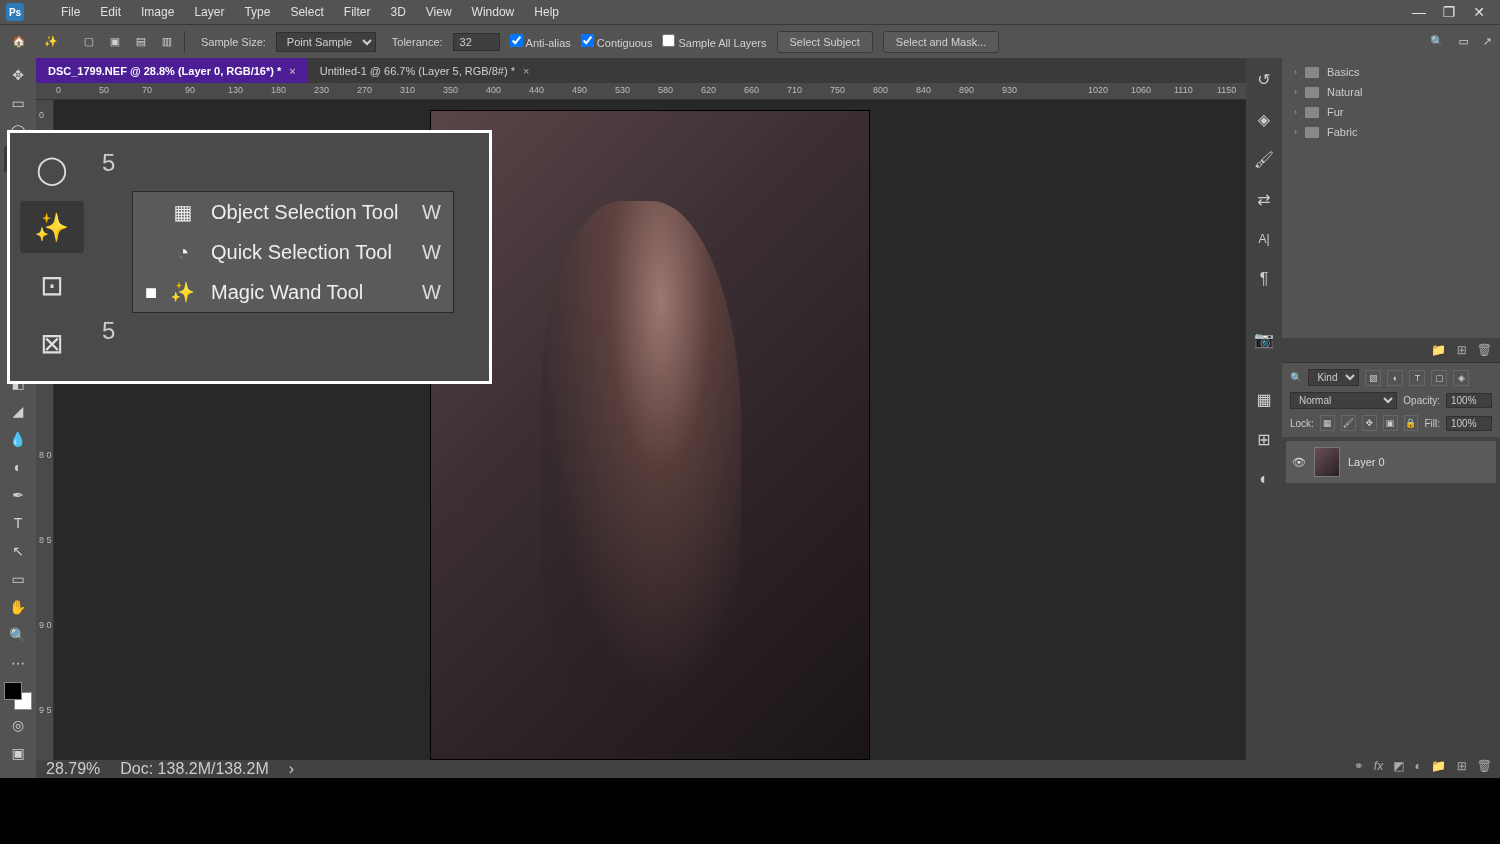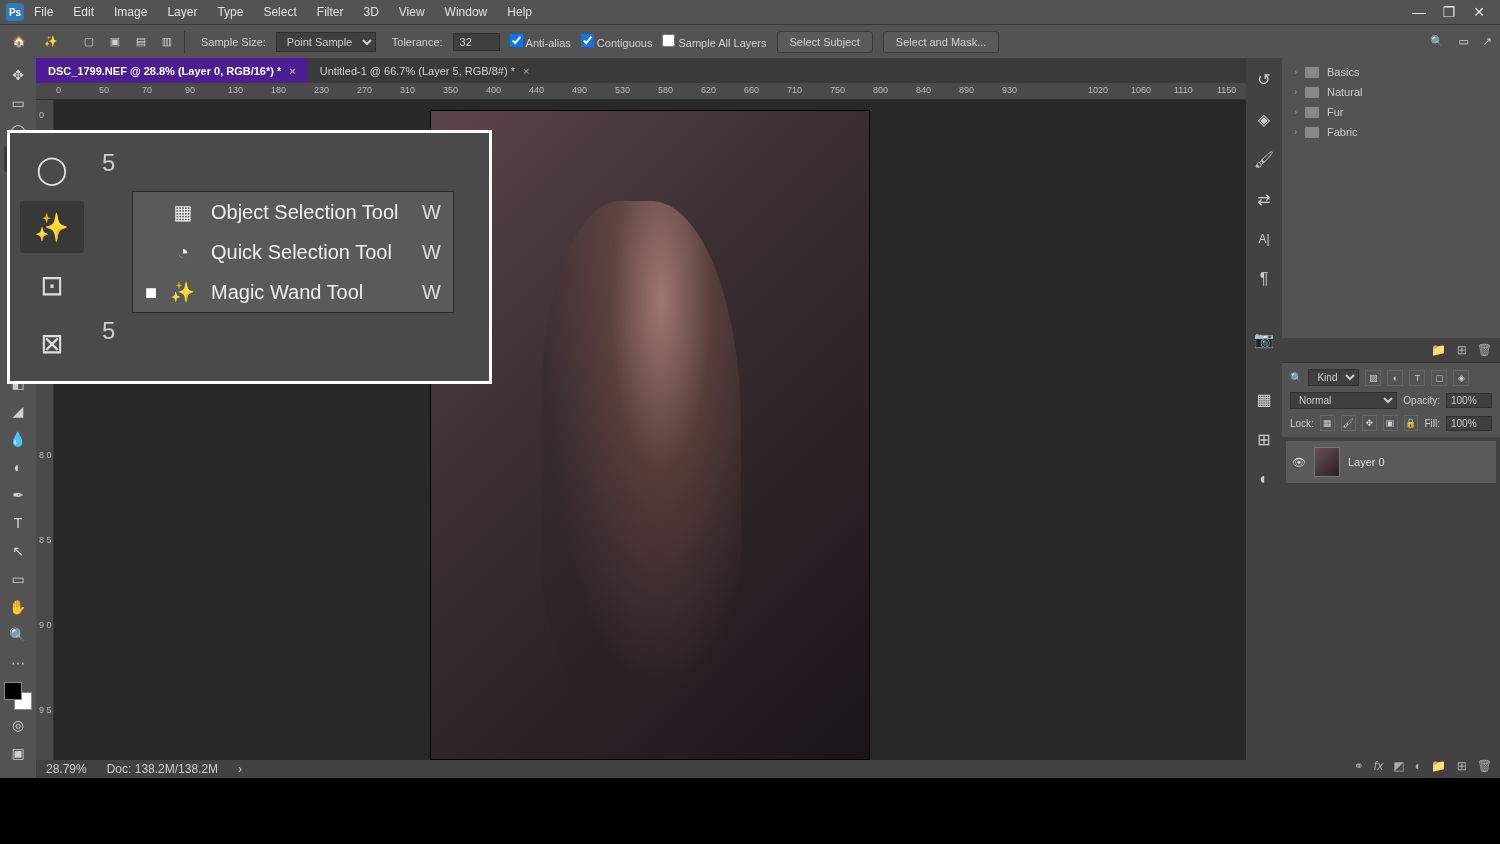--- a/index.html
+++ b/index.html
@@ -1,20 +1,20 @@
 <!DOCTYPE html>
 <html><head>
 <meta charset="utf-8">
 <style>
 * { margin: 0; padding: 0; box-sizing: border-box; font-family: "Segoe UI", Tahoma, sans-serif; }
 body { background: #000; width: 1500px; height: 844px; overflow: hidden; position: relative; }
 
 
 .menubar { height: 24px; background: #535353; display: flex; align-items: center; padding: 0 6px; color: #e0e0e0; font-size: 12px; }
-.menubar .app-icon { width: 18px; height: 18px; background: #2d7ab8; border-radius: 3px; margin-right: 0; display: flex; align-items: center; justify-content: center; color: #fff; font-size: 10px; font-weight: bold; }
+.menubar .app-icon { width: 18px; height: 18px; background: #2d7ab8; border-radius: 3px; margin-right: 27px; display: flex; align-items: center; justify-content: center; color: #fff; font-size: 10px; font-weight: bold; }
 .menubar .menu-item { padding: 0 10px; cursor: pointer; }
 .menubar .spacer { flex: 1; }
 .menubar .win-btn { width: 30px; text-align: center; font-size: 14px; cursor: pointer; }
 
 
 .optionsbar { height: 34px; background: #535353; border-top: 1px solid #383838; display: flex; align-items: center; padding: 0 8px; color: #d0d0d0; font-size: 11px; gap: 10px; }
 .optionsbar .home-icon, .optionsbar .tool-icon, .optionsbar .opt-icon { width: 22px; height: 22px; display: flex; align-items: center; justify-content: center; }
 .optionsbar .opt-group { display: flex; gap: 4px; padding: 0 6px; border-right: 1px solid #383838; }
 .optionsbar .opt-label { margin-left: 6px; }
 .optionsbar select, .optionsbar input[type=text] { background: #3f3f3f; border: 1px solid #303030; color: #d0d0d0; font-size: 11px; padding: 2px 6px; }
@@ -38,21 +38,21 @@
 .doc-tab.active { background: #4c1d95; color: #fff; font-weight: 600; }
 .doc-tab .close { color: #aaa; }
 .ruler-h { height: 18px; background: #4a4a4a; display: flex; color: #bbb; font-size: 9px; position: relative; overflow: hidden; border-bottom: 1px solid #333; }
 .ruler-h span { position: absolute; top: 2px; }
 .canvas-body { flex: 1; display: flex; }
 .ruler-v { width: 18px; background: #4a4a4a; color: #bbb; font-size: 9px; position: relative; border-right: 1px solid #333; }
 .ruler-v span { position: absolute; left: 3px; writing-mode: horizontal-tb; }
 .canvas-viewport { flex: 1; background: #282828; display: flex; align-items: flex-start; justify-content: center; padding-top: 10px; overflow: hidden; }
 .photo { width: 440px; height: 650px; background: linear-gradient(135deg, #5a4548 0%, #3a2e32 40%, #1a1418 100%); border: 1px solid #000; position: relative; }
 .photo::before { content: ''; position: absolute; top: 90px; left: 110px; width: 200px; height: 500px; background: radial-gradient(ellipse at 60% 20%, rgba(200,150,140,0.7) 0%, rgba(120,80,70,0.5) 30%, rgba(40,30,35,0.2) 70%); border-radius: 40% 45% 30% 30%; }
-.status-bar { height: 20px; background: #424242; color: #ccc; font-size: 12px; display: flex; align-items: center; padding: 0 10px; gap: 20px; }
+.status-bar { height: 20px; background: #424242; color: #ccc; font-size: 16px; display: flex; align-items: center; padding: 0 10px; gap: 20px; }
 
 
 .right-col { width: 36px; background: #424242; display: flex; flex-direction: column; align-items: center; padding-top: 10px; gap: 18px; color: #ccc; }
 .right-col .ricon { width: 22px; height: 22px; display: flex; align-items: center; justify-content: center; cursor: pointer; }
 
 
 .right-panels { width: 218px; background: #535353; display: flex; flex-direction: column; }
 .panel-tabs { height: 28px; display: flex; background: #424242; }
 .panel-tab { padding: 0 8px; font-size: 10px; color: #ccc; display: flex; align-items: center; cursor: pointer; }
 .panel-tab.active { background: #535353; color: #fff; }

